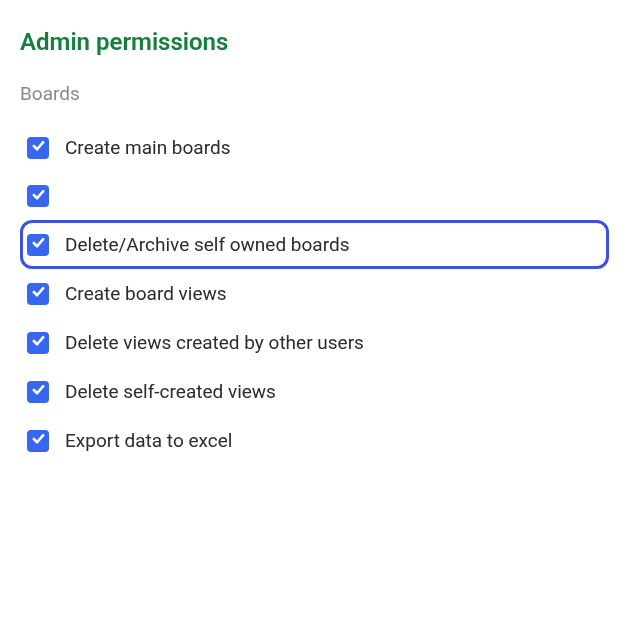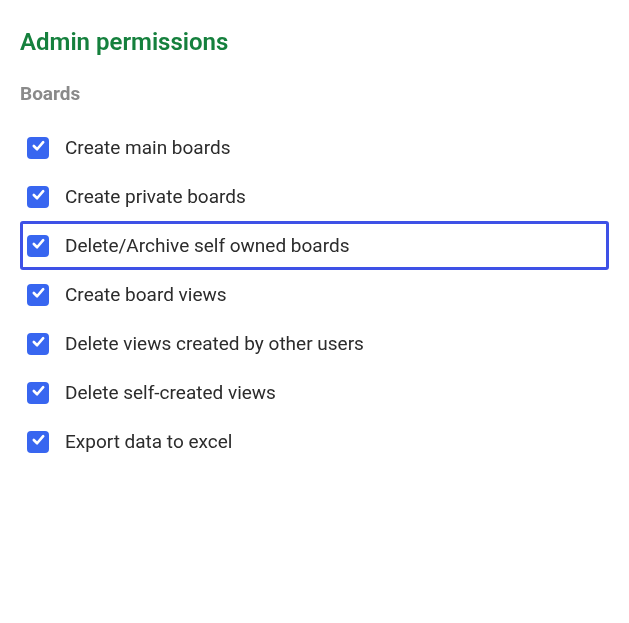--- a/index.html
+++ b/index.html
@@ -17,39 +17,39 @@
     .page-title {
       font-size: 24px;
       font-weight: 600;
       color: #15803d;
       margin-bottom: 26px;
       margin-top: 8px;
     }
     .section-title {
       font-size: 19px;
       color: #8a8a8a;
-      font-weight: 700;
+      font-weight: 400;
       margin-bottom: 18px;
     }
     .perm-list {
       display: flex;
       flex-direction: column;
       gap: 0;
     }
     .perm-row {
       display: flex;
       align-items: center;
       gap: 16px;
       padding: 10px 6px 10px 4px;
       border: 3px solid transparent;
       border-radius: 4px;
     }
     .perm-row.highlighted {
       border: 3px solid #3e51e6;
-      border-radius: 3px;
+      border-radius: 12px;
     }
     .checkbox {
       width: 22px;
       height: 22px;
       min-width: 22px;
       background: #3866f0;
       border-radius: 4px;
       display: flex;
       align-items: center;
       justify-content: center;
@@ -87,21 +87,20 @@
     </div>
     <span class="perm-label">Create main boards</span>
   </div>
 
   <div class="perm-row">
     <div class="checkbox">
       <span><svg viewBox="0 0 16 16">
             <polyline points="3,8.5 6.5,12 13,4.5"></polyline>
           </svg></span>
     </div>
-    <span class="perm-label">Create private boards</span>
   </div>
 
 
   <div class="perm-row highlighted">
     <div class="checkbox">
       <span><svg viewBox="0 0 16 16">
             <polyline points="3,8.5 6.5,12 13,4.5"></polyline>
           </svg></span>
     </div>
     <span class="perm-label">Delete/Archive self owned boards</span>

